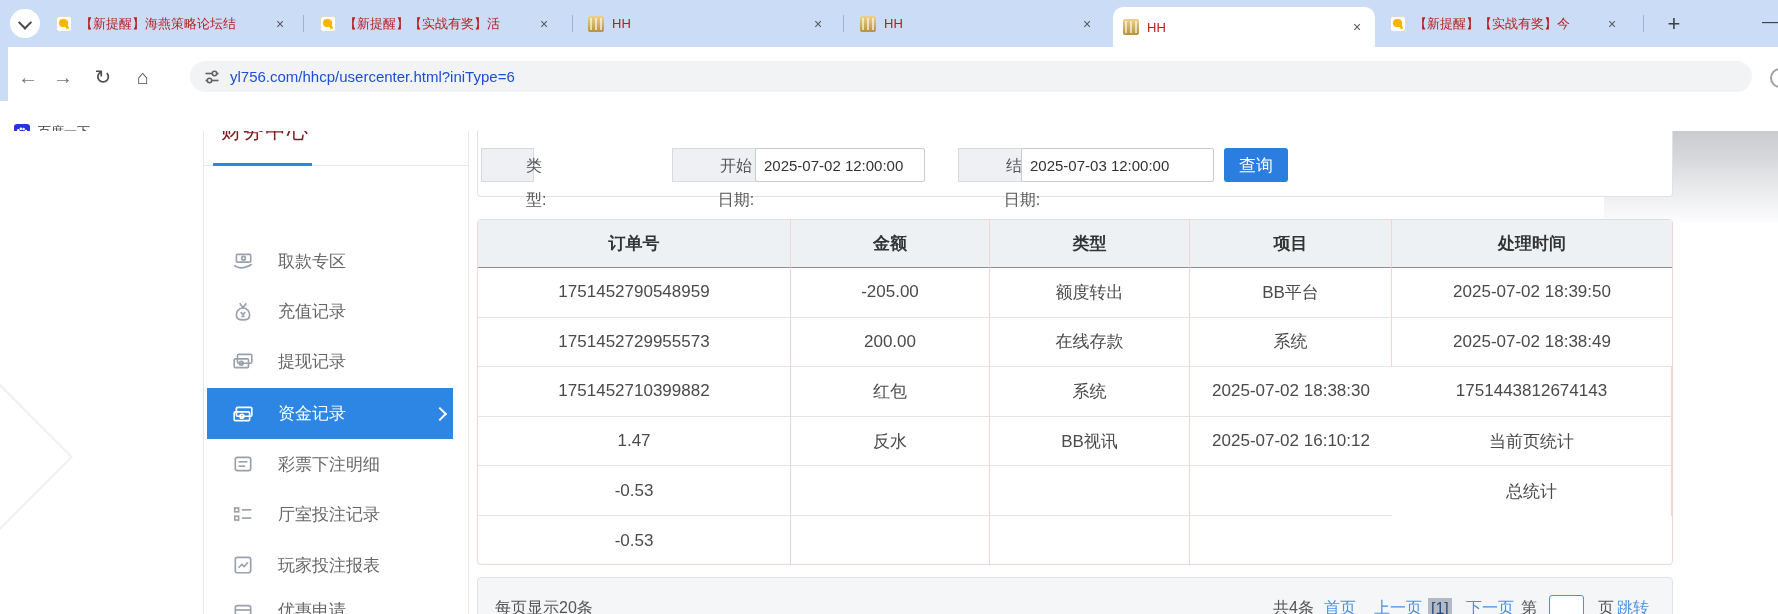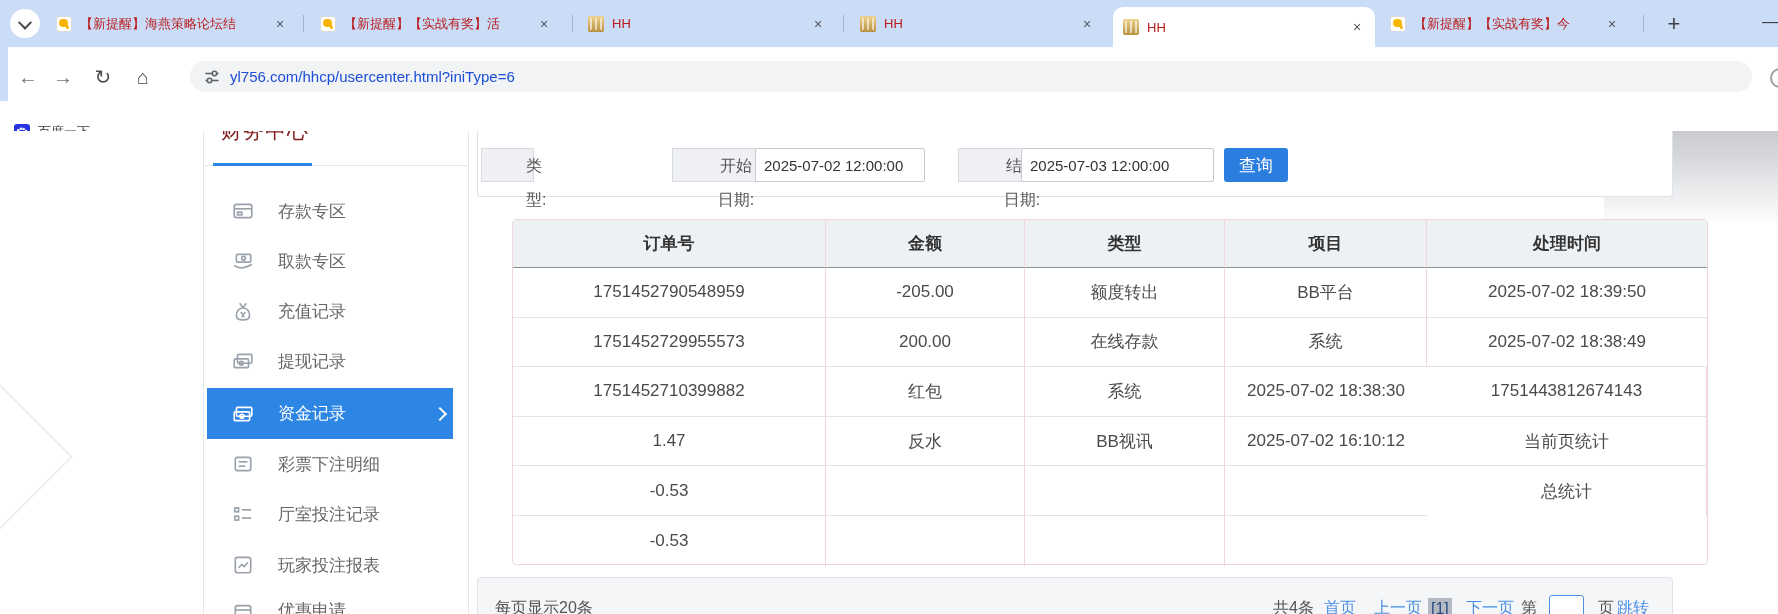--- a/index.html
+++ b/index.html
@@ -72,21 +72,21 @@
   .sel{display:flex;align-items:center;padding-left:14px;cursor:pointer;border-radius:2px;}
   .sel-caret{position:absolute;right:14px;top:12px;width:7px;height:7px;border-right:1.6px solid #444;
              border-bottom:1.6px solid #444;transform:rotate(45deg);}
   input.fld{padding:0 0 0 8px;outline:none;border-radius:2px;}
   .btn-search{position:absolute;left:746px;top:17px;width:64px;height:34px;background:#2b7de0;color:#fff;
       border:none;border-radius:3px;font-size:17px;cursor:pointer;font-family:inherit;}
   
   .grid{position:absolute;left:477px;top:88px;width:1196px;height:346px;box-sizing:border-box;
         border:1px solid #eed7d7;border-radius:4px;background:#fff;
         display:grid;grid-template-columns:313px 199px 200px 202px 280px;
-        grid-template-rows:48px repeat(6,49.6px);margin-left:35px;}
+        grid-template-rows:48px repeat(6,49.6px);}
   .th,.td{display:flex;align-items:center;justify-content:center;box-sizing:border-box;}
   .th{background:#eef1f4;border-bottom:1px solid #8c9196;font-size:17px;font-weight:bold;color:#333;}
   .td{font-size:17px;color:#4a4a4a;border-bottom:1px solid #e4e4e4;}
   .cR{border-right:1px solid #f0d6d6;}
   .rL{border-bottom:none;}
   
   .pagebar{position:absolute;left:477px;top:446px;width:1196px;height:50px;background:#f5f6f8;
       border:1px solid #dfe3e8;border-radius:4px;box-sizing:border-box;}
   .pg{position:absolute;top:20px;height:20px;line-height:20px;font-size:16px;white-space:nowrap;}
   .pg-link{color:#4a90e2;cursor:pointer;}
@@ -196,30 +196,20 @@
     <div class="gray-block"></div>
 
     <div class="sb-border" style="left:203px;"></div>
     <div class="sb-border" style="left:468px;"></div>
     <div class="sb-head">
       <span>财务中心</span>
     </div>
     <div class="sb-headline"></div>
     <div class="sb-underline"></div>
 
-    <div class="m-item" style="top:55px;">
-      <span class="m-icon">
-        <svg width="22" height="22" viewBox="0 0 20 20" fill="none" stroke="currentColor" stroke-width="1.5">
-          <rect x="2" y="4" width="16" height="12" rx="2"></rect>
-            <line x1="2" y1="8" x2="18" y2="8"></line>
-          <rect x="5" y="11" width="4" height="2.5"></rect>
-          </svg>
-        </span>
-      <span class="m-label">存款专区</span>
-    </div>
     <div class="m-item" style="top:105px;">
       <span class="m-icon">
         <svg width="22" height="22" viewBox="0 0 20 20" fill="none" stroke="currentColor" stroke-width="1.5">
           <rect x="4" y="4" width="13" height="7" rx="1"></rect>
             <circle cx="10.5" cy="7.5" r="1.7"></circle>
           <path d="M2,14 q6,5 16,-1"></path>
           </svg>
         </span>
       <span class="m-label">取款专区</span>
     </div>

